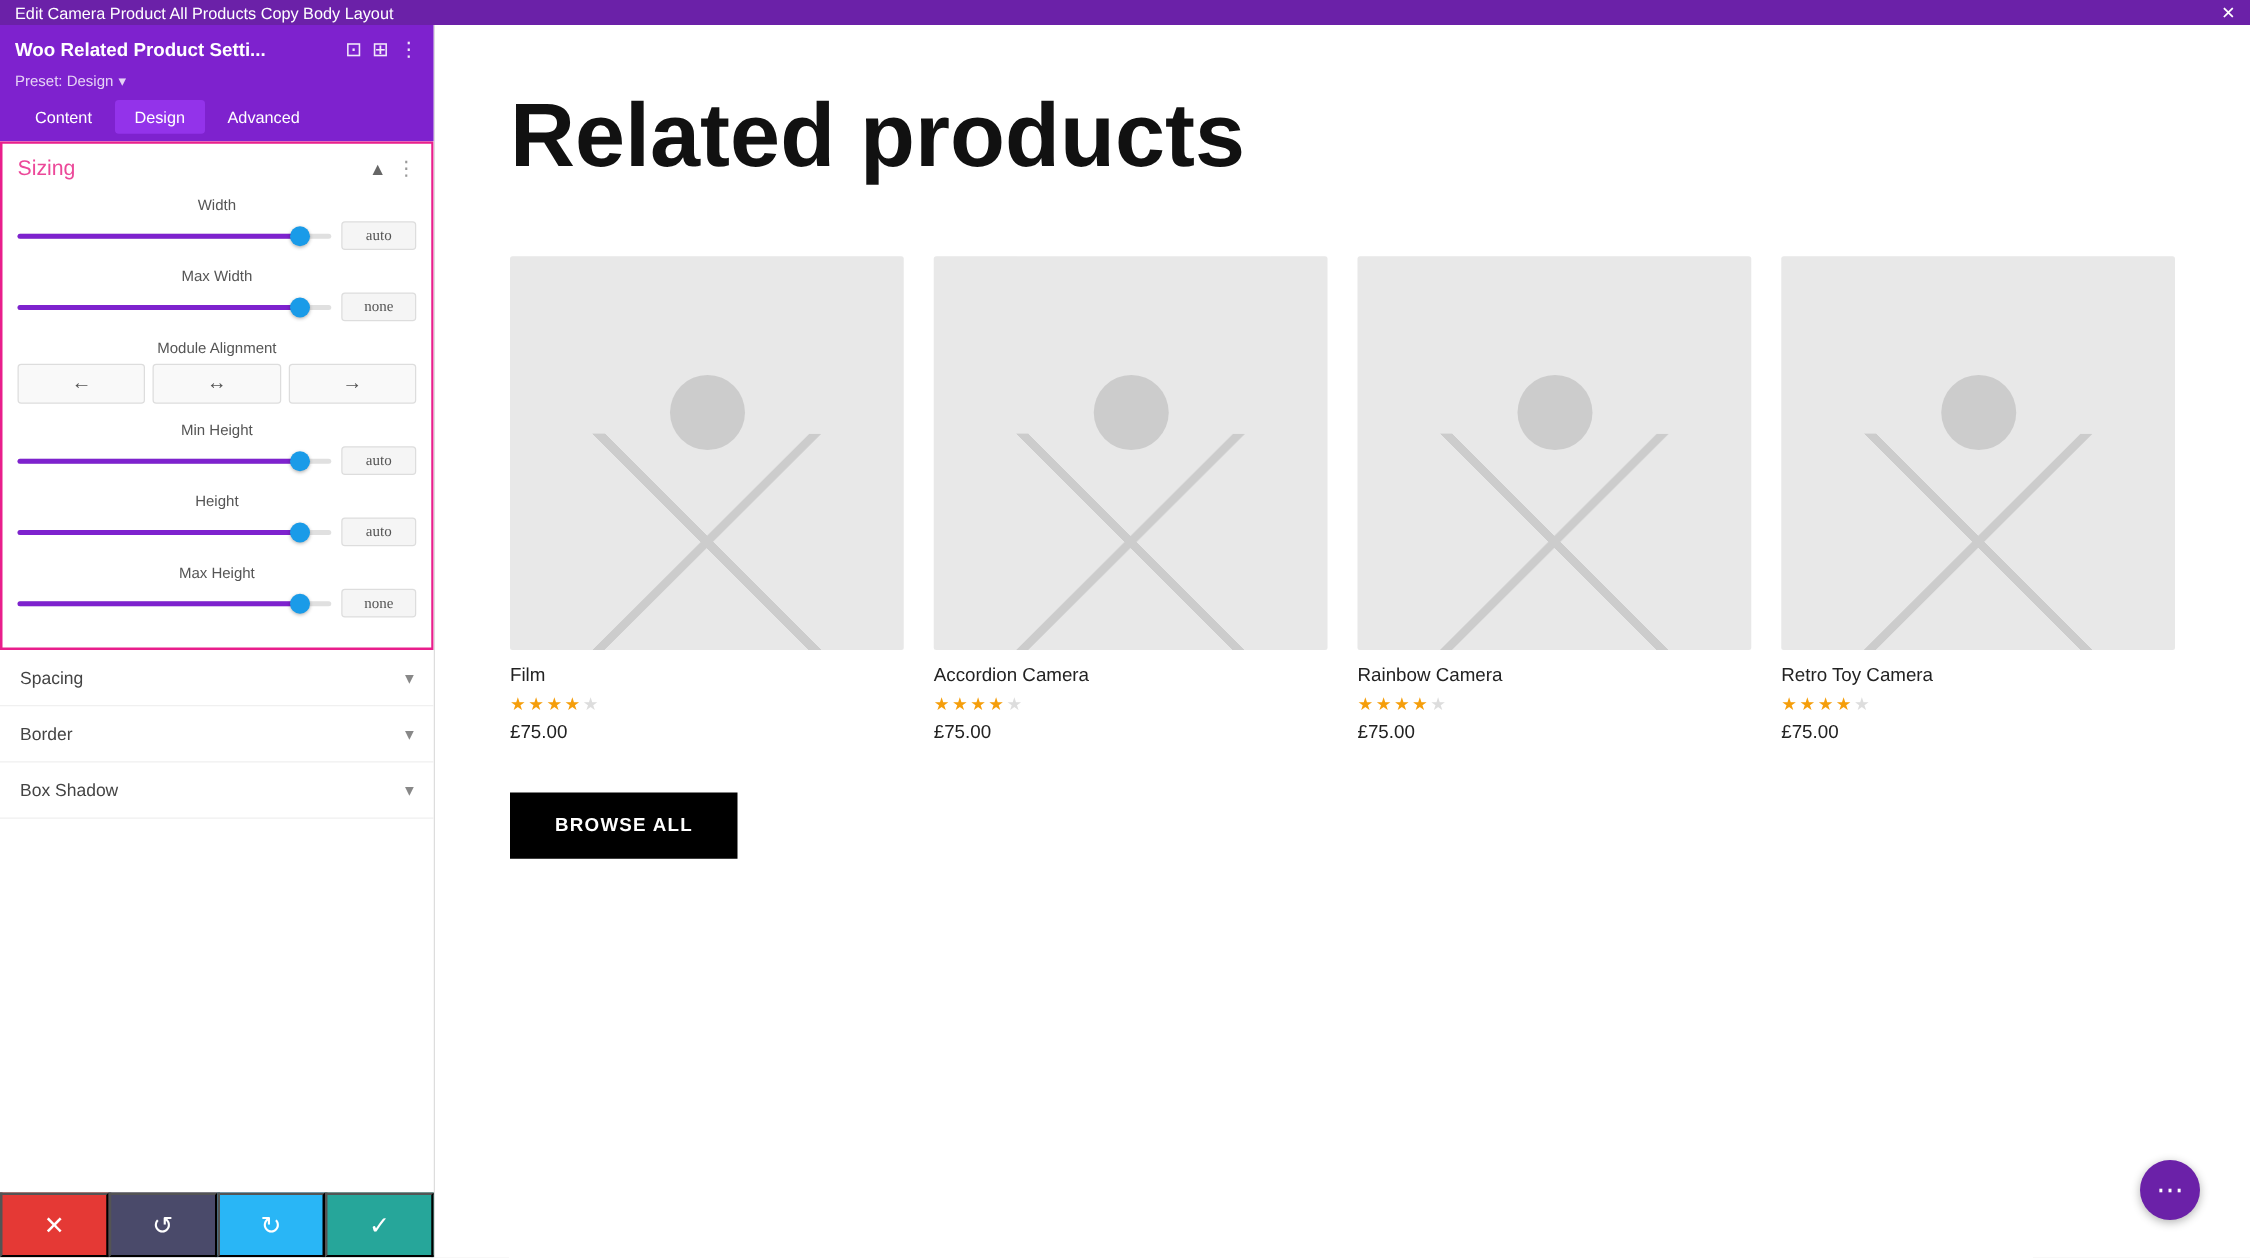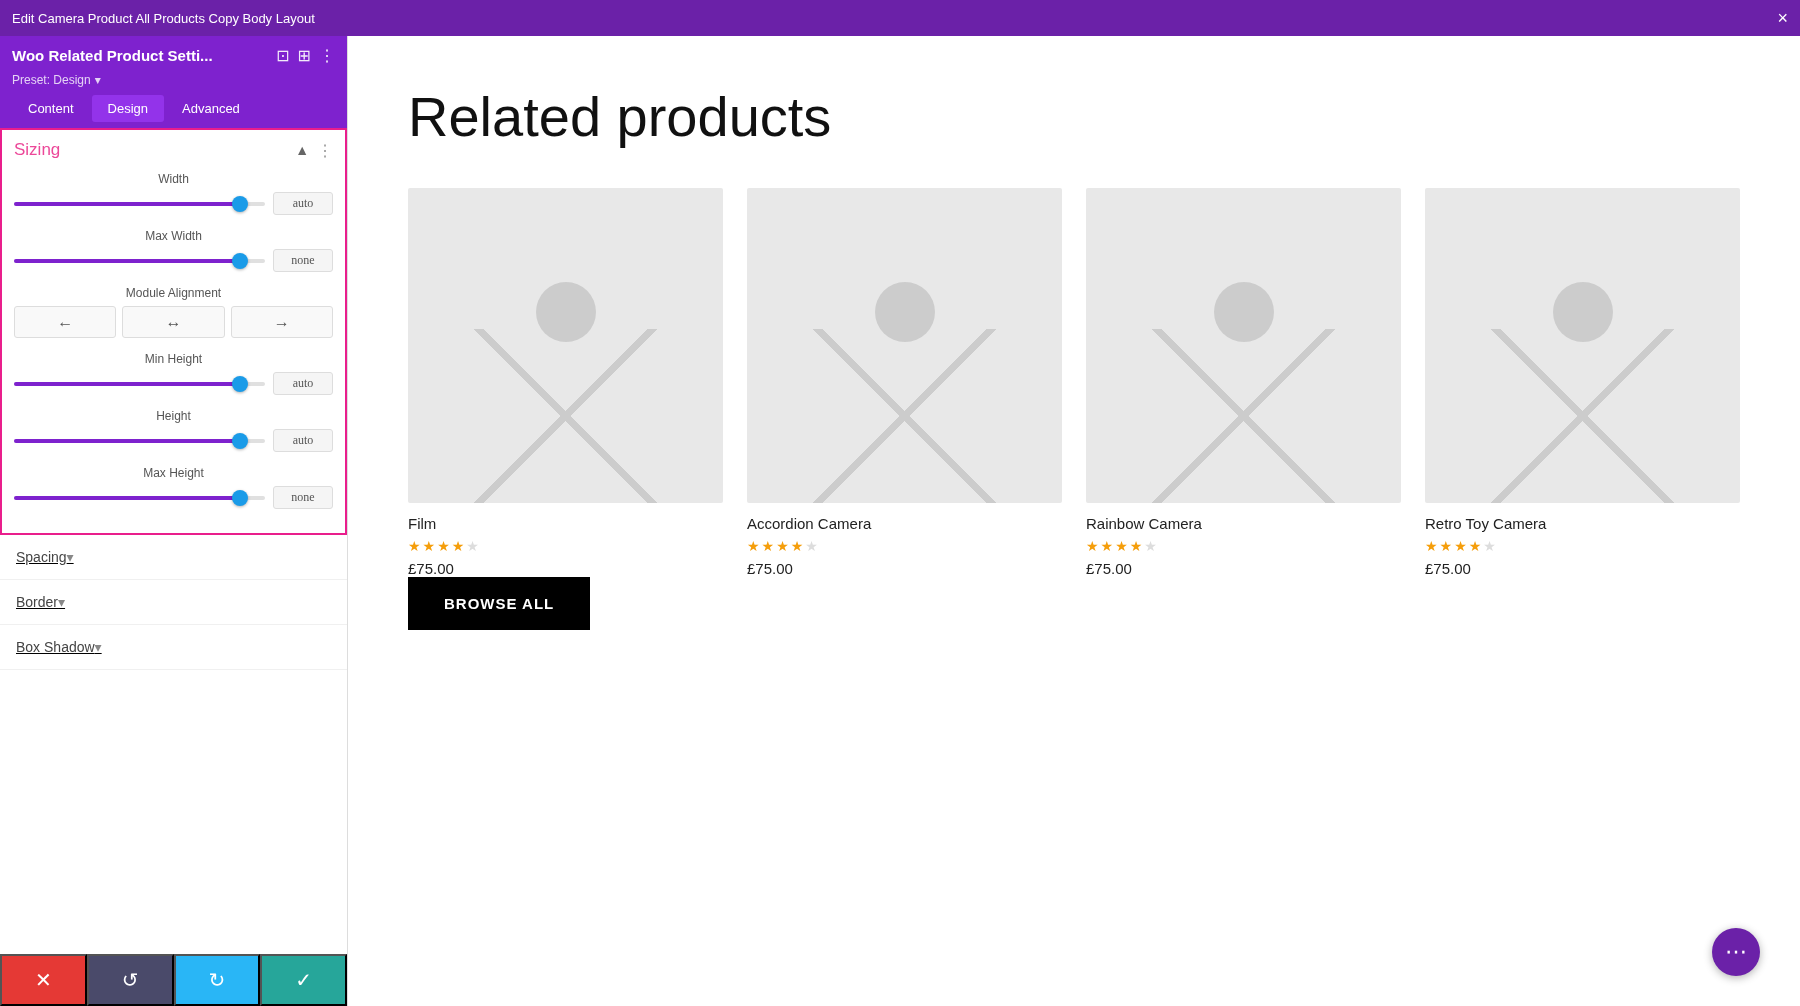--- a/index.html
+++ b/index.html
@@ -3,21 +3,21 @@
   <meta charset="utf-8">
   <style>
     * { box-sizing: border-box; margin: 0; padding: 0; }
     body { font-family: Arial, sans-serif; background: #f0f0f0; width: 1800px; height: 1006px; overflow: hidden; display: flex; flex-direction: column; }
 
     
     .top-bar {
       background: #6b21a8;
       color: white;
       padding: 0 12px;
-      height: 36px;
+      height: 20px;
       display: flex;
       align-items: center;
       justify-content: space-between;
       font-size: 13px;
       flex-shrink: 0;
     }
     .top-bar-title { font-size: 13px; }
     .top-bar-close { cursor: pointer; font-size: 18px; line-height: 1; }
 
     
@@ -203,22 +203,22 @@
     }
 
     
     .section-collapsed {
       padding: 14px 16px;
       border-bottom: 1px solid #f0f0f0;
       cursor: pointer;
     }
     .section-collapsed-header {
       display: flex;
-      align-items: center;
-      text-decoration: underline;
+      justify-content: space-between;
+      align-items: center;
     }
     .section-collapsed-title {
       font-size: 14px;
       color: #444;
       font-weight: 500;
     }
     .chevron-down { color: #888; font-size: 14px; }
 
     
     .bottom-toolbar {
@@ -247,32 +247,33 @@
     
     .right-content {
       flex: 1;
       background: white;
       padding: 50px 60px;
       overflow-y: auto;
       position: relative;
     }
 
     .page-title {
-      font-size: 56px;
-      font-weight: 400;
+      font-size: 72px;
+      font-weight: 700;
       color: #111;
-      margin-bottom: 40px;
+      margin-bottom: 56px;
       line-height: 1.1;
     }
 
     
     .products-grid {
       display: grid;
       grid-template-columns: repeat(4, 1fr);
       gap: 24px;
+      margin-bottom: 40px;
     }
     .product-card {
       display: flex;
       flex-direction: column;
     }
     .product-image {
       width: 100%;
       aspect-ratio: 1;
       background: #e8e8e8;
       border-radius: 2px;

